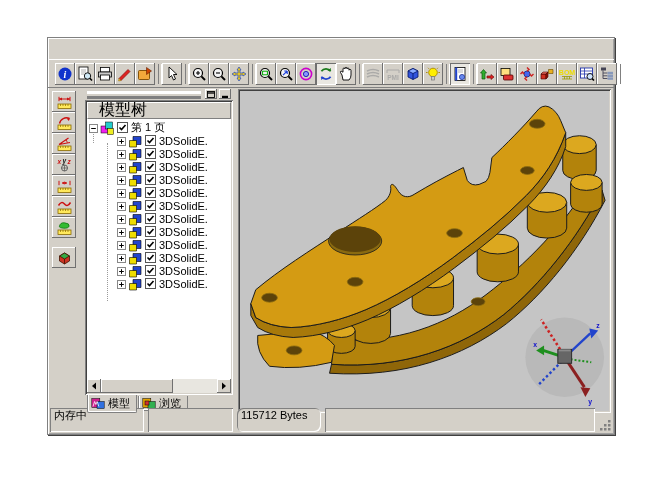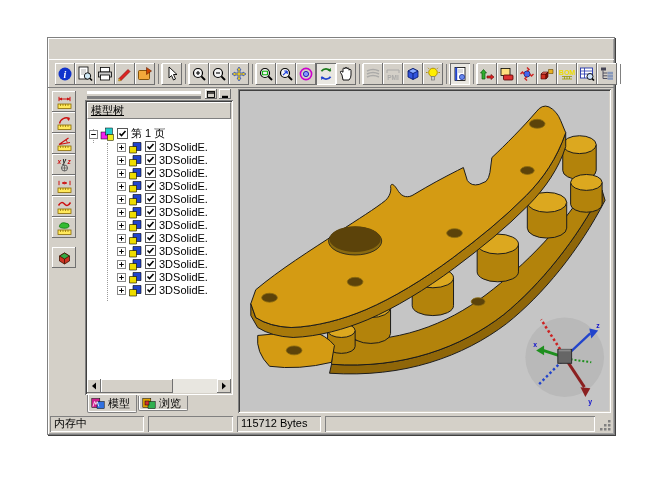--- a/index.html
+++ b/index.html
@@ -36,22 +36,22 @@
      border-top:1px solid #fff;border-bottom:1px solid #808080;
      box-shadow:0 2px 0 #fff inset, 0 -2px 0 #808080 inset;}
   .panebtns{position:absolute;right:2px;top:0;display:flex;gap:2px;}
   .panebtn{width:12px;height:10px;background:var(--window_bg);
     box-shadow:inset -1px -1px 0 #707070, inset 1px 1px 0 #ffffff;display:flex;align-items:center;justify-content:center;}
   .panebtn svg{width:10px;height:9px;}
   .treebox{flex:1;min-height:0;background:#fff;display:flex;flex-direction:column;
     box-shadow:inset 1px 1px 0 #808080, inset -1px -1px 0 #fff, inset 2px 2px 0 #404040, inset -2px -2px 0 var(--window_bg);
     padding:2px;}
   .treeheader{height:15px;background:var(--window_bg);border:1px solid #808080;border-top-color:#fff;border-left-color:#fff;
-    font-size:11px;line-height:14px;padding-left:3px;text-decoration:underline;}
-  .treerows{flex:1;position:relative;overflow:hidden;padding-top:8px;font-size:11px;}
+    font-size:16px;line-height:14px;padding-left:11px;}
+  .treerows{flex:1;position:relative;overflow:hidden;padding-top:2px;font-size:11px;}
   .connector{position:absolute;width:0;border-left:1px dotted #9a9a9a;}
   .trow{display:flex;align-items:center;height:13px;position:relative;white-space:nowrap;}
   .expander{width:9px;height:9px;flex:0 0 auto;margin-right:2px;}
   .tricon{width:15px;height:14px;flex:0 0 auto;margin-right:2px;}
   .cbx{width:11px;height:11px;flex:0 0 auto;margin-right:3px;}
   .tlabel{font-size:11px;color:#000;}
   .hscroll{height:14px;background:#d4d0c8;display:flex;align-items:stretch;
     box-shadow:inset 0 1px 0 #808080;}
   .sbtn{width:14px;background:var(--window_bg);display:flex;align-items:center;justify-content:center;
     box-shadow:inset -1px -1px 0 #707070, inset 1px 1px 0 #ffffff;}
@@ -63,24 +63,24 @@
   .tab{display:flex;align-items:center;gap:3px;font-size:11px;padding:0 6px 0 3px;background:var(--window_bg);
     border:1px solid #808080;border-top:none;border-bottom-left-radius:2px;border-bottom-right-radius:2px;
     box-shadow:inset 1px -1px 0 #fff;height:14px;}
   .tab.active{height:17px;margin-top:-1px;z-index:2;}
   .tab svg{width:14px;height:13px;}
   
   .viewport{flex:1;margin:1px 3px 2px 2px;position:relative;background:var(--viewport_bg);
     box-shadow:inset 1px 1px 0 #808080, inset -1px -1px 0 #fff, inset 2px 2px 0 #404040, inset -2px -2px 0 var(--window_bg);}
   .viewport svg.scene{position:absolute;left:2px;top:2px;right:2px;bottom:2px;width:calc(100% - 4px);height:calc(100% - 4px);}
   
-  .statusbar{position:absolute;left:2px;right:2px;bottom:2px;height:16px;display:flex;gap:4px;align-items:stretch;}
+  .statusbar{position:absolute;left:2px;right:2px;bottom:2px;height:24px;display:flex;gap:4px;align-items:stretch;}
   .spanel{box-shadow:inset 1px 1px 0 #808080, inset -1px -1px 0 #fff;font-size:11px;line-height:15px;
     padding:0 4px;background:var(--window_bg);white-space:nowrap;overflow:hidden;}
-  .sp0{width:86px;} .sp1{width:77px;} .sp2{width:76px;} .sp3{flex:1;}
+  .sp0{width:86px;} .sp1{width:77px;} .sp2{width:76px;border-radius:6px;} .sp3{flex:1;}
   .grip{width:13px;position:relative;}
   .grip svg{position:absolute;right:0;bottom:0;width:12px;height:12px;}
 </style>
 </head>
 <body>
 
 <div class="window">
 
 
   <div class="toolbar">

